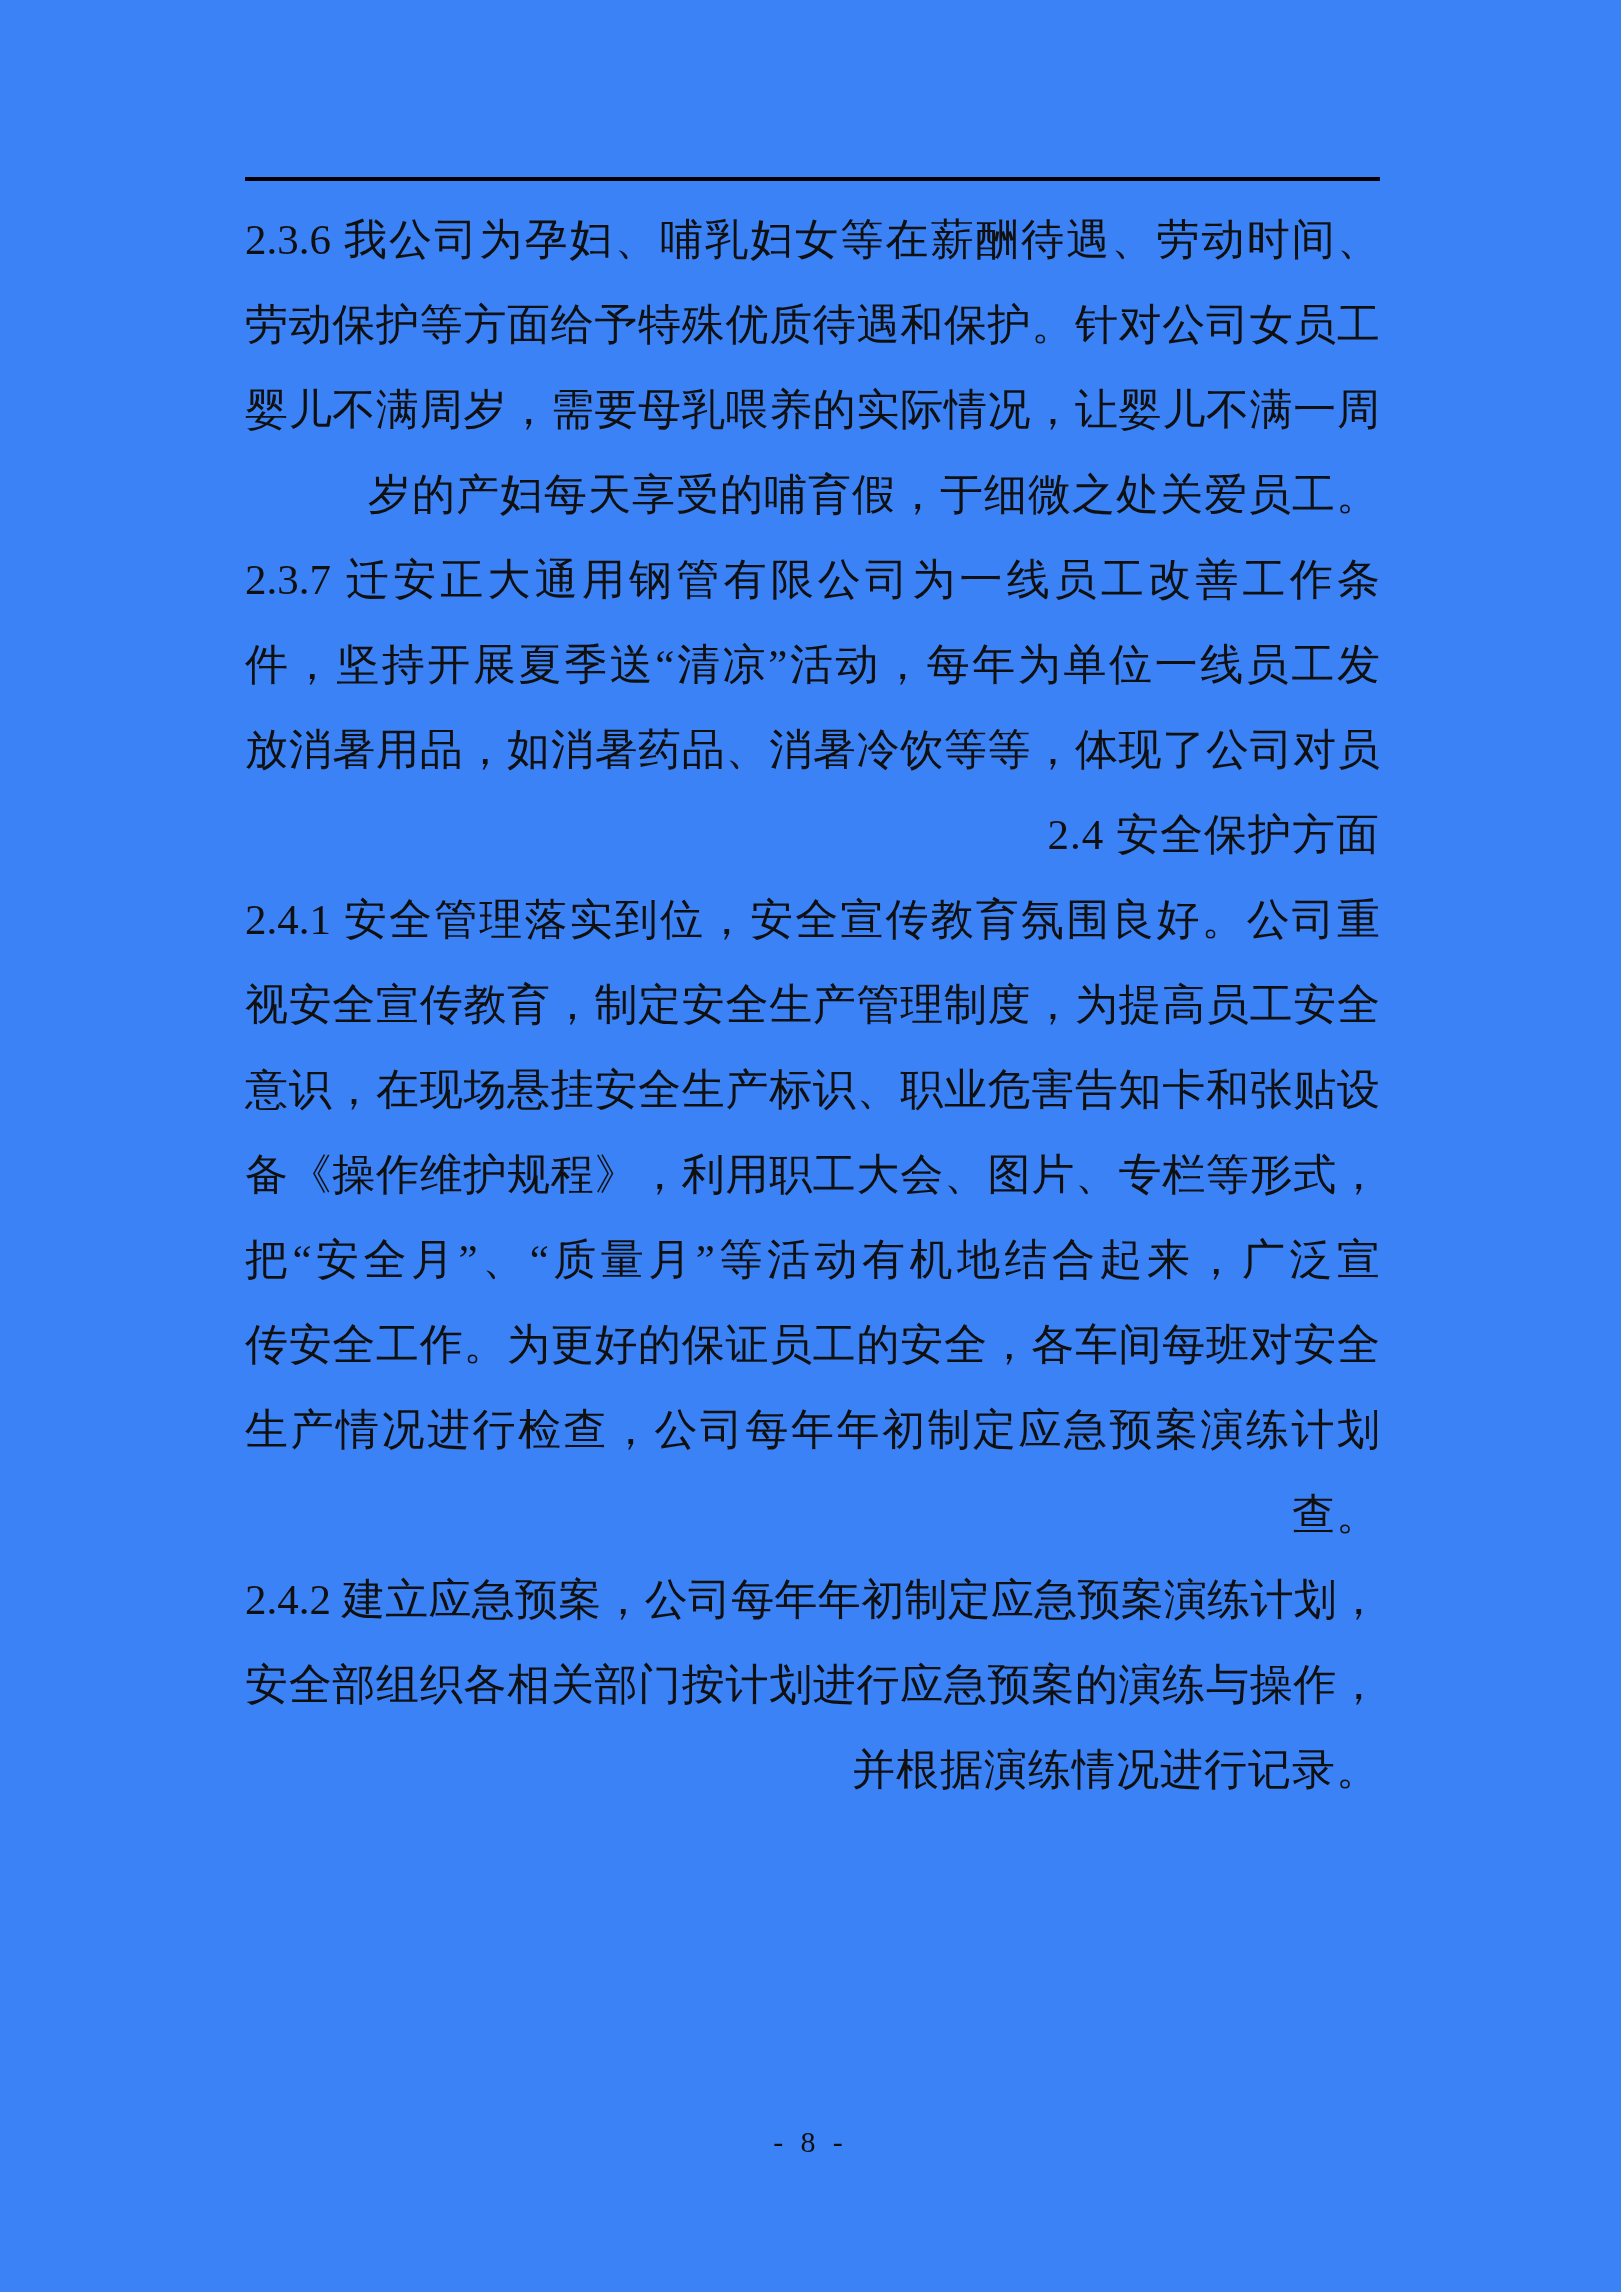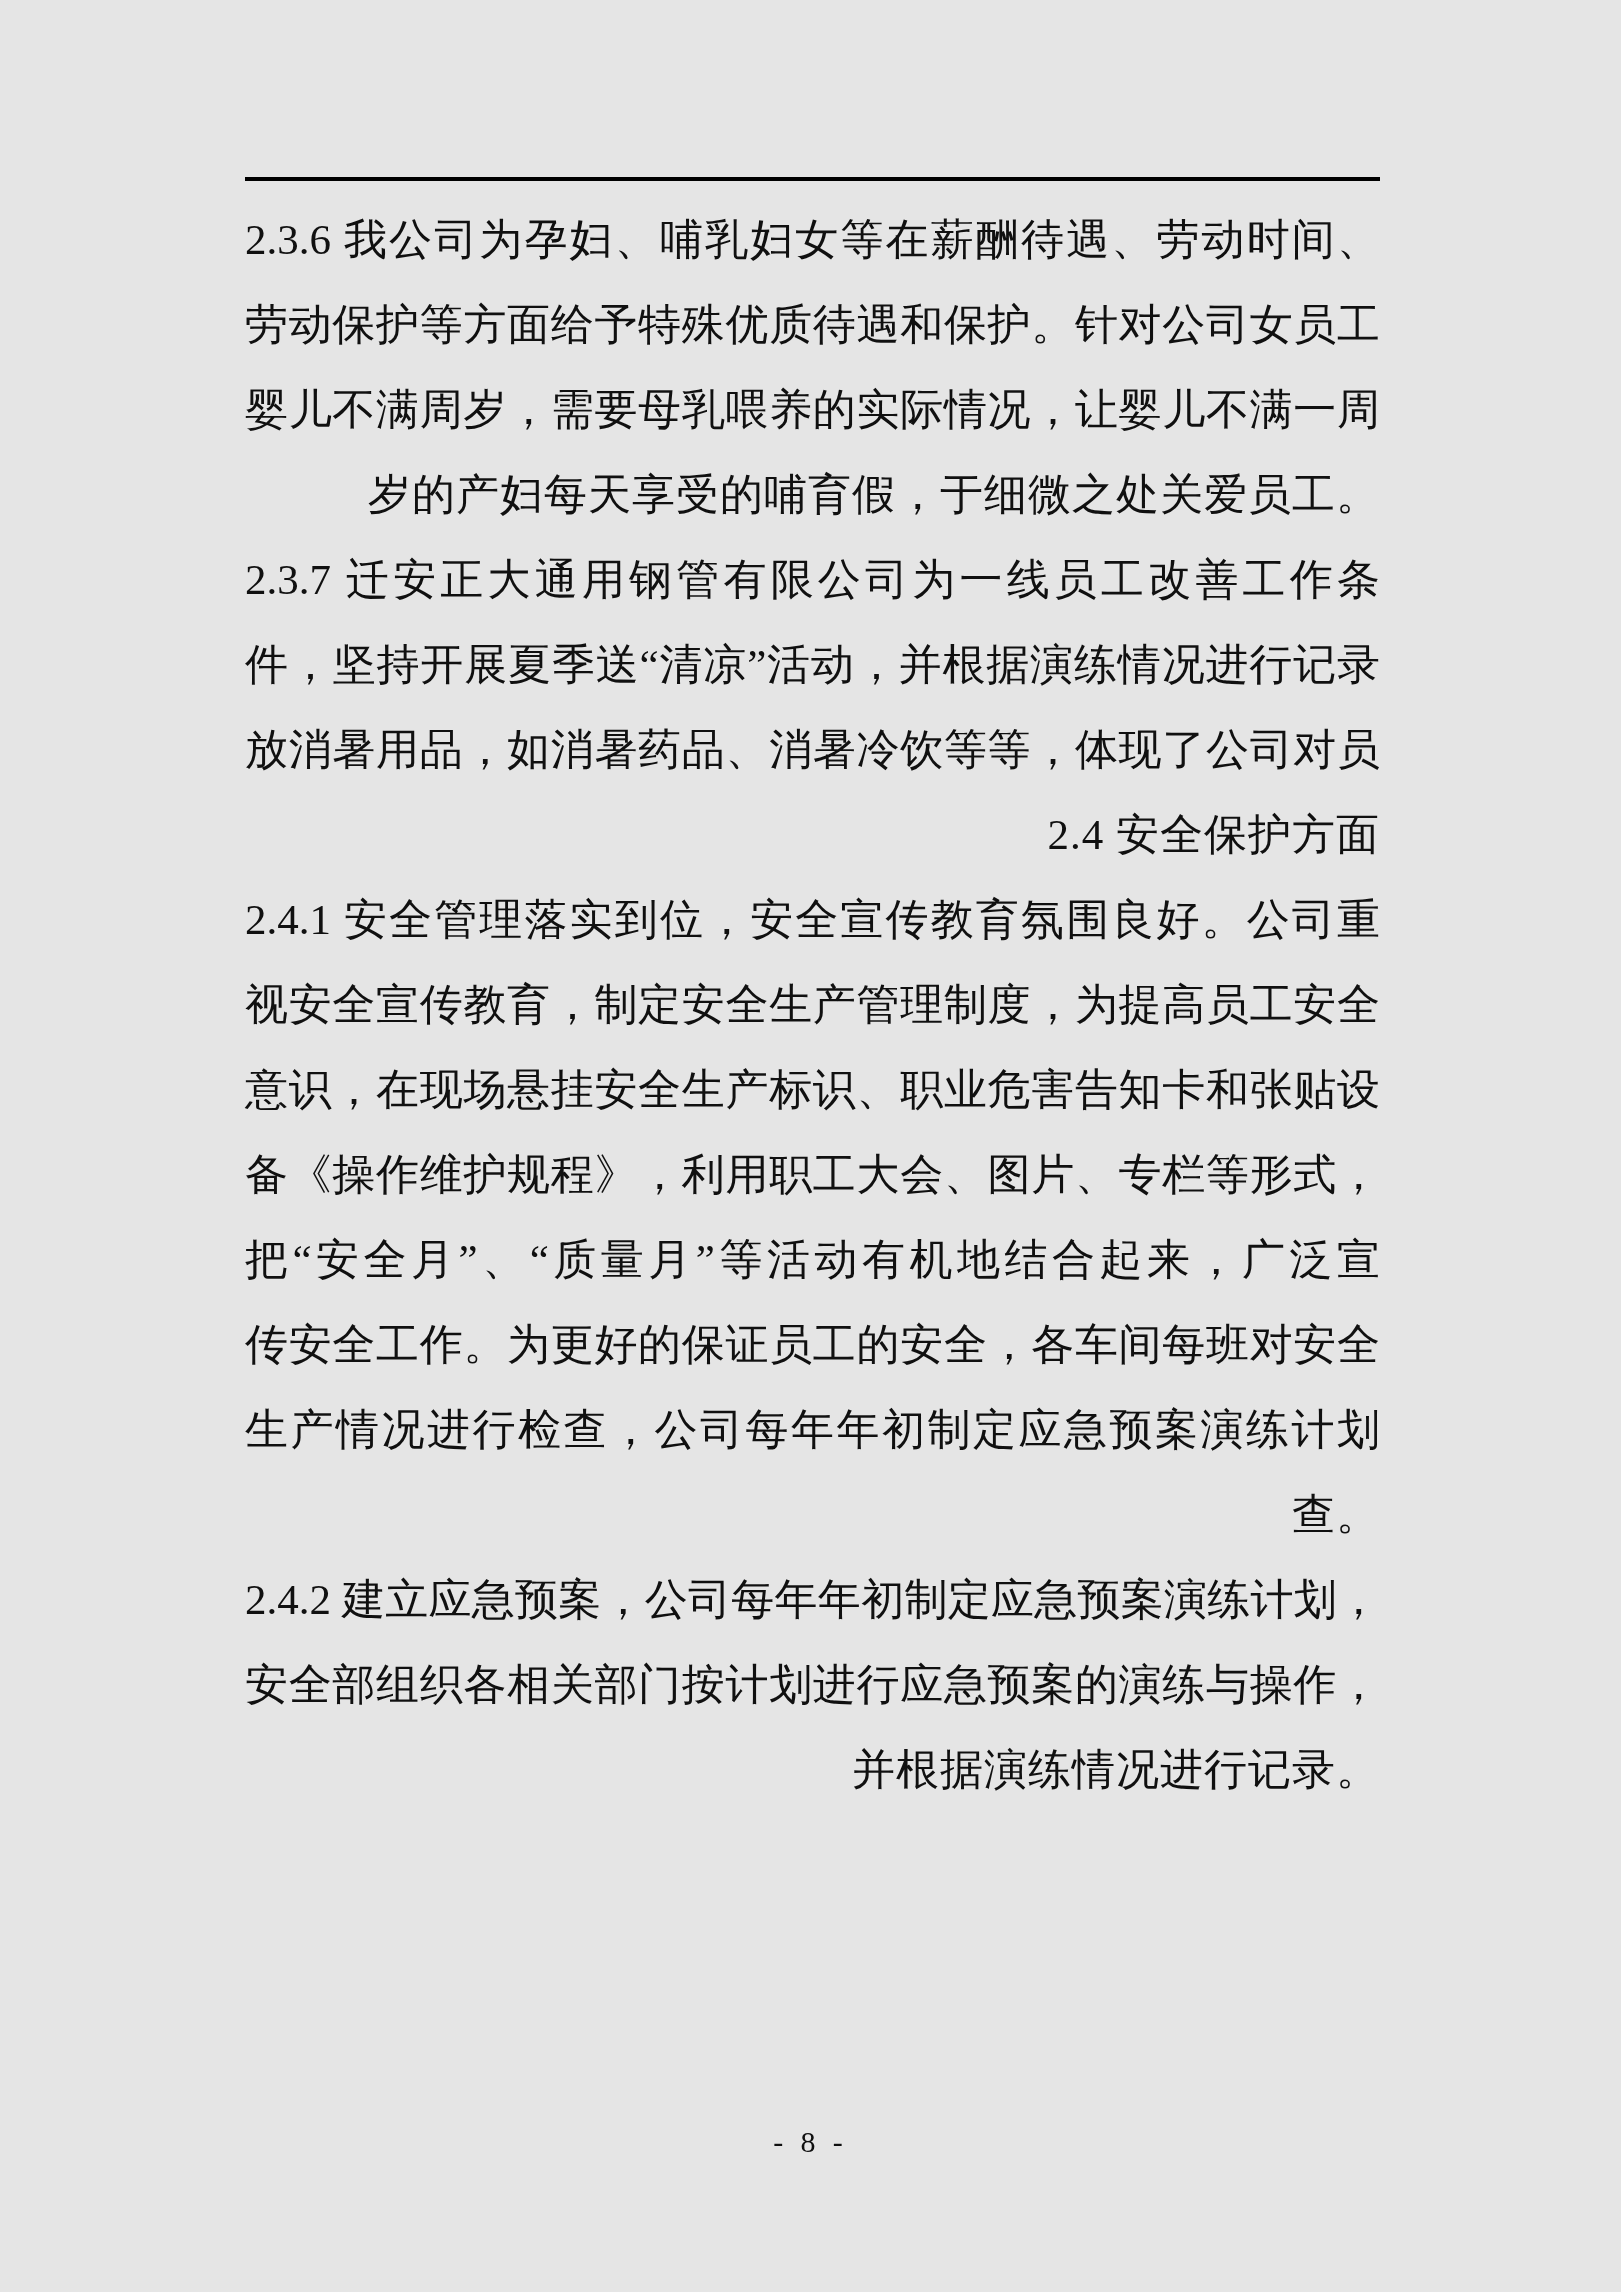--- a/index.html
+++ b/index.html
@@ -4,21 +4,21 @@
 <style>
   html, body {
     margin: 0;
     padding: 0;
     background: #ffffff;
   }
   .page {
     position: relative;
     width: 1621px;
     height: 2293px;
-    background: #e5e5e5;
+    background: #3b82f6;
     overflow: hidden;
     font-family: "Liberation Serif", "DejaVu Serif", serif;
     color: #101010;
   }
   .header-rule {
     position: absolute;
     left: 245px;
     top: 177px;
     width: 1135px;
     height: 3.9px;
@@ -60,21 +60,21 @@
 <body>
 
 <div class="page">
   <div class="header-rule"></div>
   <div class="content">
       <div class="doc-line j">2.3.6 我公司为孕妇、哺乳妇女等在薪酬待遇、劳动时间、</div>
       <div class="doc-line j">劳动保护等方面给予特殊优质待遇和保护。针对公司女员工</div>
       <div class="doc-line j">婴儿不满周岁，需要母乳喂养的实际情况，让婴儿不满一周</div>
       <div class="doc-line">岁的产妇每天享受的哺育假，于细微之处关爱员工。</div>
       <div class="doc-line j">2.3.7 迁安正大通用钢管有限公司为一线员工改善工作条</div>
-      <div class="doc-line j">件，坚持开展夏季送“清凉”活动，并根据演练情况进行记录</div>
+      <div class="doc-line j">件，坚持开展夏季送“清凉”活动，每年为单位一线员工发</div>
       <div class="doc-line j">放消暑用品，如消暑药品、消暑冷饮等等，体现了公司对员</div>
       <div class="doc-line">2.4 安全保护方面</div>
       <div class="doc-line j">2.4.1 安全管理落实到位，安全宣传教育氛围良好。公司重</div>
       <div class="doc-line j">视安全宣传教育，制定安全生产管理制度，为提高员工安全</div>
       <div class="doc-line j">意识，在现场悬挂安全生产标识、职业危害告知卡和张贴设</div>
       <div class="doc-line j">备《操作维护规程》，利用职工大会、图片、专栏等形式，</div>
       <div class="doc-line j">把“安全月”、“质量月”等活动有机地结合起来，广泛宣</div>
       <div class="doc-line j">传安全工作。为更好的保证员工的安全，各车间每班对安全</div>
       <div class="doc-line j">生产情况进行检查，公司每年年初制定应急预案演练计划</div>
       <div class="doc-line">查。</div>

